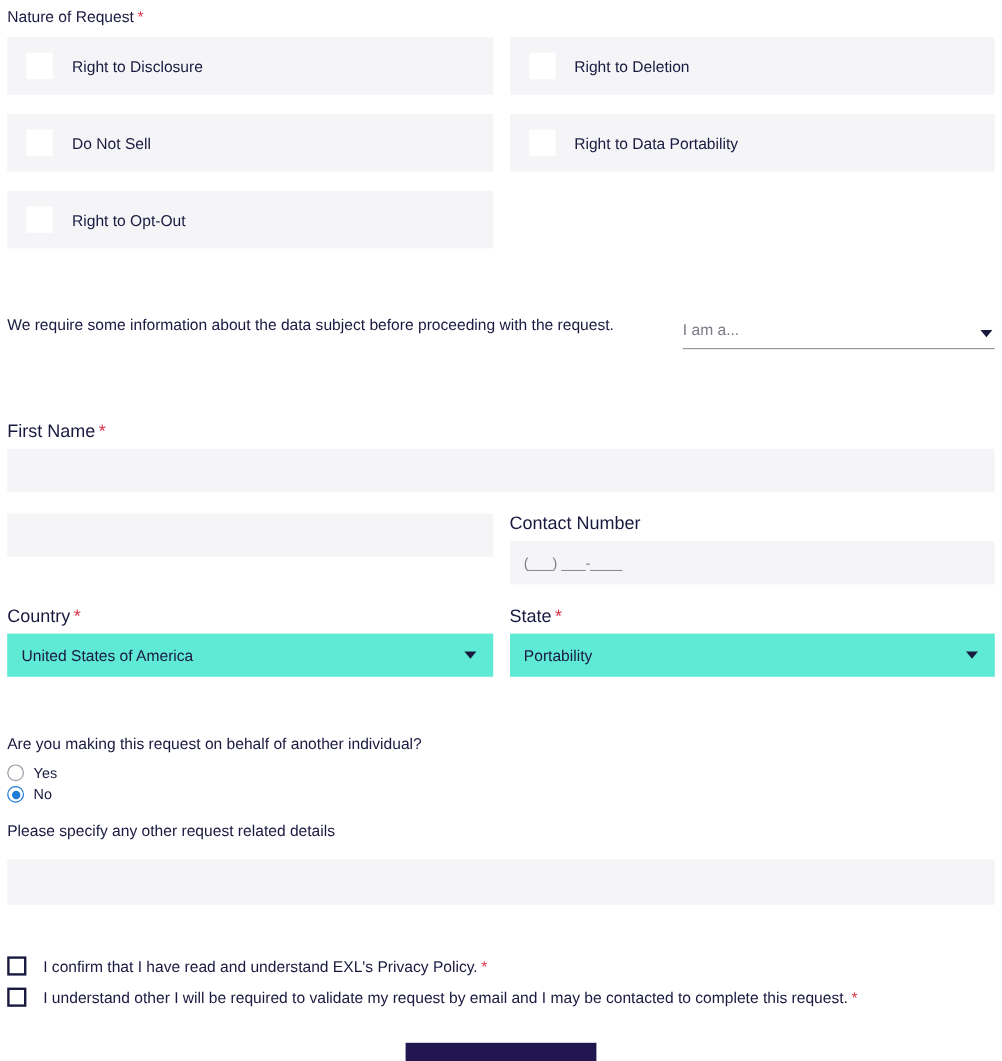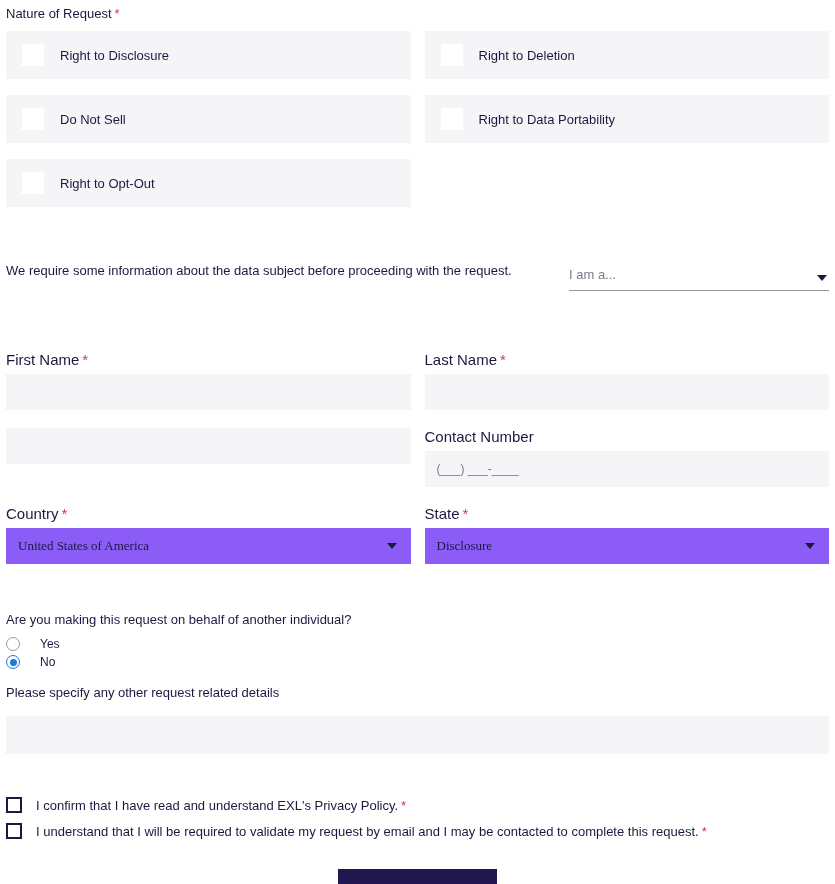--- a/index.html
+++ b/index.html
@@ -57,37 +57,36 @@
     background: #f5f5f8;
     border: none;
     padding: 0 12px;
     font-size: 12px;
     color: #1a1a40;
   }
   .text-input::placeholder { color: #7a7a88; }
 
   .select-box {
     width: 100%; height: 36px;
-    background: #8b5cf6;
+    background: #5eead4;
     display: flex; align-items: center;
     padding: 0 12px;
     position: relative;
     cursor: pointer;
-    font-family: Liberation Serif, serif;
   }
   .select-box .val { font-size: 13px; color: #1a1a40; }
   .select-box .caret {
     position: absolute; right: 14px; top: 15px;
     width: 0; height: 0;
     border-left: 5px solid transparent;
     border-right: 5px solid transparent;
     border-top: 6px solid #1a1a40;
   }
 
-  .radio-row { display: flex; align-items: center; gap: 20px; margin: 4px 0; cursor: pointer; }
+  .radio-row { display: flex; align-items: center; gap: 8px; margin: 4px 0; cursor: pointer; }
   .radio-outer {
     width: 14px; height: 14px; border-radius: 50%;
     border: 1.5px solid #9a9aa5;
     display: flex; align-items: center; justify-content: center;
     flex-shrink: 0;
   }
   .radio-outer.selected { border-color: #1e7bd6; }
   .radio-inner {
     width: 7px; height: 7px; border-radius: 50%;
     background: #1e7bd6;
@@ -189,26 +188,20 @@
 <div class="spacer-sm"></div>
 
 
 <div class="row">
   <div class="col field-group">
     <label class="field-label">
       <span>First Name</span><span class="req">*</span>
     </label>
     <input class="text-input" type="text" style="">
   </div>
-  <div class="col field-group">
-    <label class="field-label">
-      <span>Last Name</span><span class="req">*</span>
-    </label>
-    <input class="text-input" type="text" style="">
-  </div>
 </div>
 
 
 <div class="row">
   <div class="col field-group">
     <input class="text-input" type="text" style="">
   </div>
   <div class="col field-group">
     <label class="field-label">Contact Number</label>
     <input class="text-input" type="text" placeholder="(___) ___-____" style="">
@@ -224,21 +217,21 @@
     <div class="select-box">
       <span class="val">United States of America</span>
       <div class="caret"></div>
     </div>
   </div>
   <div class="col field-group">
     <label class="field-label">
       <span>State</span><span class="req">*</span>
     </label>
     <div class="select-box">
-      <span class="val">Disclosure</span>
+      <span class="val">Portability</span>
       <div class="caret"></div>
     </div>
   </div>
 </div>
 
 <div class="spacer-md"></div>
 
 
 <div class="section-label">Are you making this request on behalf of another individual?</div>
 <div class="radio-row">
@@ -263,21 +256,21 @@
 
 <div class="confirm-row">
   <div class="confirm-box"></div>
   <div class="confirm-text">
     <span>I confirm that I have read and understand EXL's Privacy Policy.</span><span class="req">*</span>
   </div>
 </div>
 <div class="confirm-row">
   <div class="confirm-box"></div>
   <div class="confirm-text">
-    <span>I understand that I will be required to validate my request by email and I may be contacted to complete this request.</span><span class="req">*</span>
+    <span>I understand other I will be required to validate my request by email and I may be contacted to complete this request.</span><span class="req">*</span>
   </div>
 </div>
 
 
 <div class="submit-wrap">
   <button class="submit-btn">Submit Request</button>
 </div>
 
 
 

